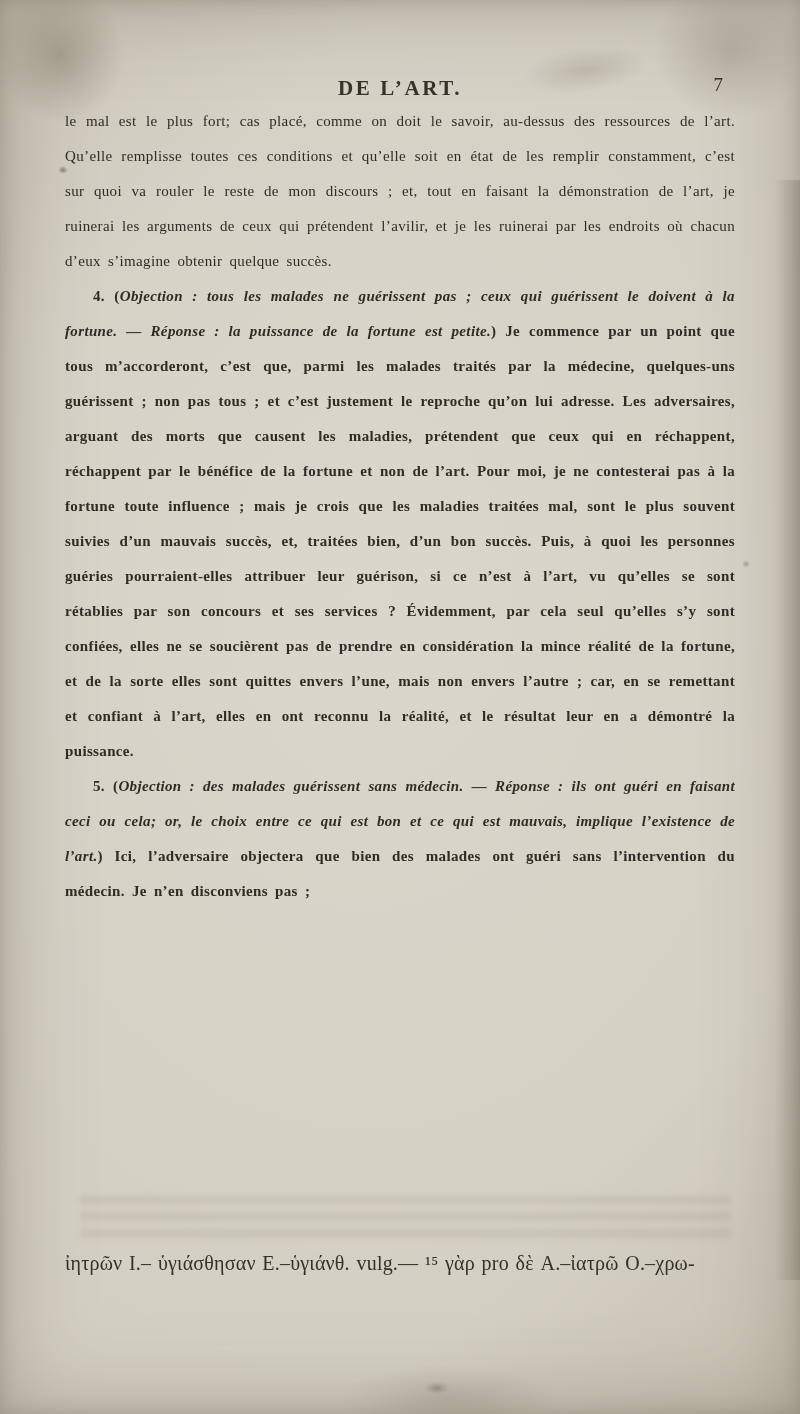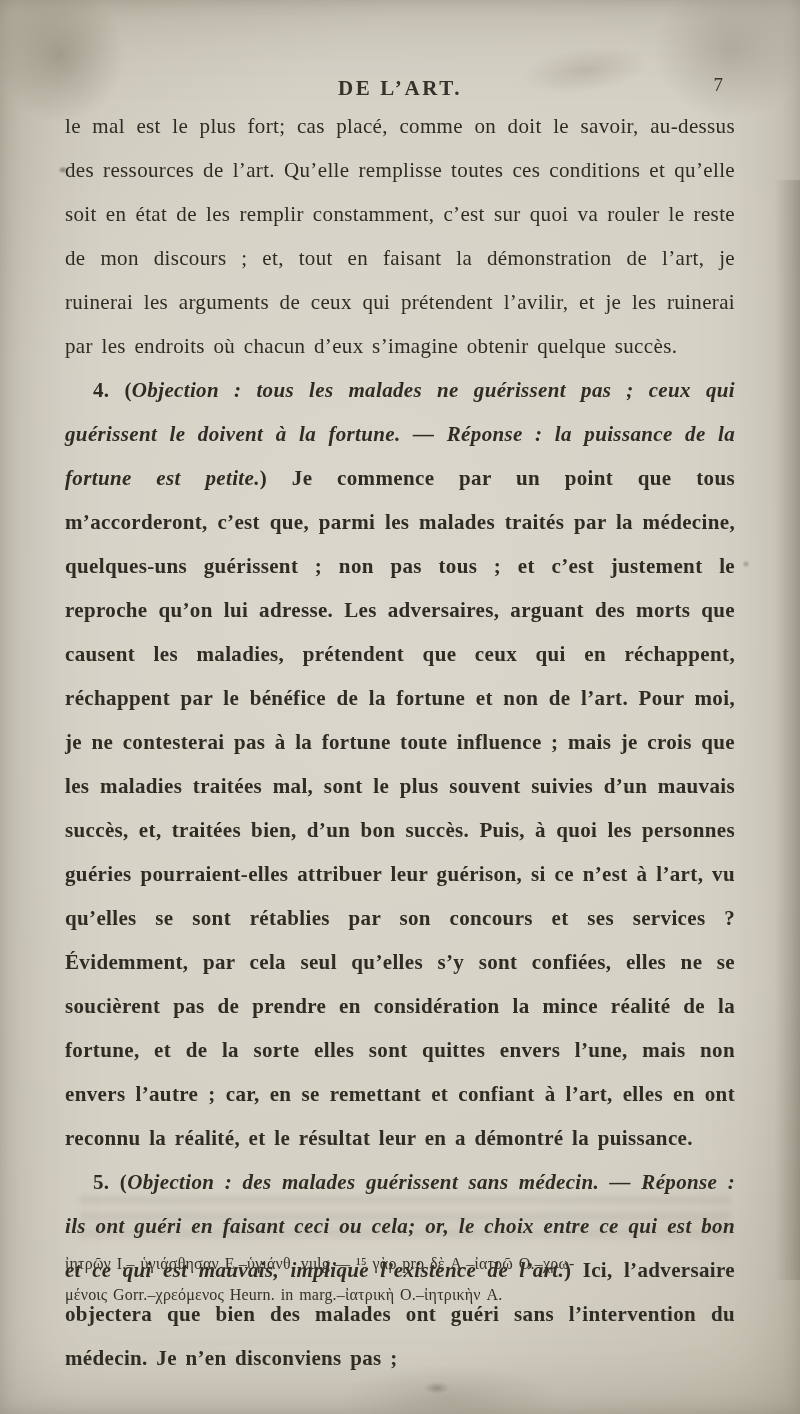--- a/index.html
+++ b/index.html
@@ -57,31 +57,31 @@
     font-size:21px;font-weight:bold;letter-spacing:2.6px;
     color:#34322a;
   }
   .page-number{
     position:absolute;right:12px;top:-2px;
     font-size:19px;color:#34322a;
   }
 
   .page-body{
     position:absolute;left:65px;top:104px;width:670px;
-    font-size:21px;line-height:44px;
+    font-size:15px;line-height:35px;
     letter-spacing:0.35px;word-spacing:3px;
     text-align:justify;
   }
   .para{margin:0;}
   .para.indent{text-indent:28px;font-weight:bold;}
   .it{font-style:italic;}
 
   .footnote{
     position:absolute;left:65px;top:1248px;width:672px;
-    font-size:16px;line-height:31px;
+    font-size:20px;line-height:31px;
     letter-spacing:0.2px;word-spacing:1.5px;
     color:#33312a;
   }
   .fn-line{white-space:nowrap;}
 </style>
 </head>
 <body>
 
 <div class="page">
 
@@ -105,16 +105,15 @@
     <p class="para"><span>le mal est le plus fort; cas placé, comme on doit le savoir, au-dessus des ressources de l’art. Qu’elle remplisse toutes ces conditions et qu’elle soit en état de les remplir constamment, c’est sur quoi va rouler le reste de mon discours ; et, tout en faisant la démonstration de l’art, je ruinerai les arguments de ceux qui prétendent l’avilir, et je les ruinerai par les endroits où chacun d’eux s’imagine obtenir quelque succès.</span></p>
 
     <p class="para indent"><span>4. (</span><span class="it">Objection : tous les malades ne guérissent pas ; ceux qui guérissent le doivent à la fortune. — Réponse : la puissance de la fortune est petite.</span><span>) Je commence par un point que tous m’accorderont, c’est que, parmi les malades traités par la médecine, quelques-uns guérissent ; non pas tous ; et c’est justement le reproche qu’on lui adresse. Les adversaires, arguant des morts que causent les maladies, prétendent que ceux qui en réchappent, réchappent par le bénéfice de la fortune et non de l’art. Pour moi, je ne contesterai pas à la fortune toute influence ; mais je crois que les maladies traitées mal, sont le plus souvent suivies d’un mauvais succès, et, traitées bien, d’un bon succès. Puis, à quoi les personnes guéries pourraient-elles attribuer leur guérison, si ce n’est à l’art, vu qu’elles se sont rétablies par son concours et ses services ? Évidemment, par cela seul qu’elles s’y sont confiées, elles ne se soucièrent pas de prendre en considération la mince réalité de la fortune, et de la sorte elles sont quittes envers l’une, mais non envers l’autre ; car, en se remettant et confiant à l’art, elles en ont reconnu la réalité, et le résultat leur en a démontré la puissance.</span></p>
 
     <p class="para indent"><span>5. (</span><span class="it">Objection : des malades guérissent sans médecin. — Réponse : ils ont guéri en faisant ceci ou cela; or, le choix entre ce qui est bon et ce qui est mauvais, implique l’existence de l’art.</span><span>) Ici, l’adversaire objectera que bien des malades ont guéri sans l’intervention du médecin. Je n’en disconviens pas ;</span></p>
 
   </main>
 
   <footer class="footnote">
     <div class="fn-line">ἰητρῶν I.– ὑγιάσθησαν E.–ὑγιάνθ. vulg.— ¹⁵ γὰρ pro δὲ A.–ἰατρῶ O.–χρω-</div>
-    <div class="fn-line">μένοις Gorr.–χρεόμενος Heurn. in marg.–ἰατρικὴ O.–ἰητρικὴν A.</div>
   </footer>
 
 </div>
 
 </body></html>

